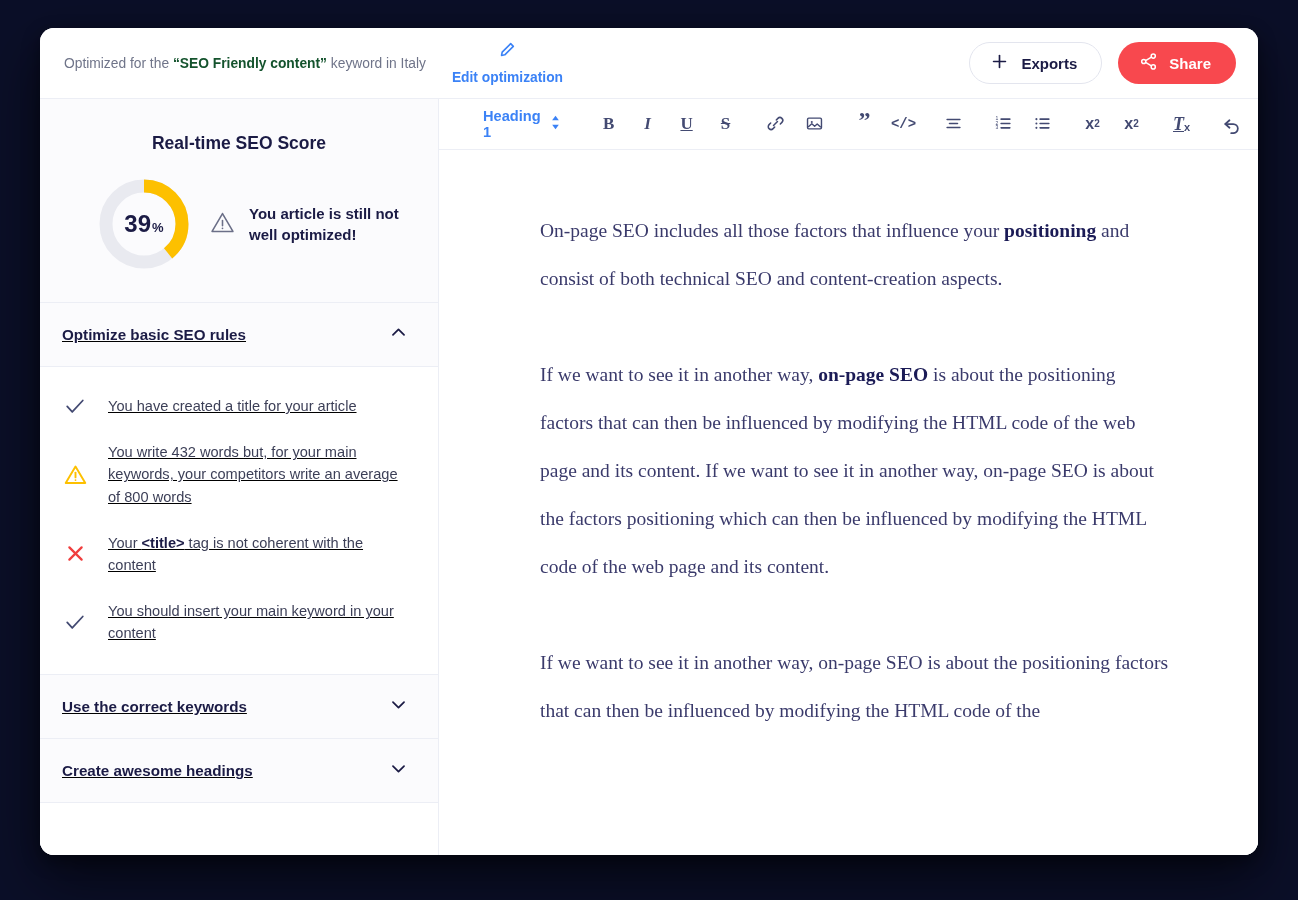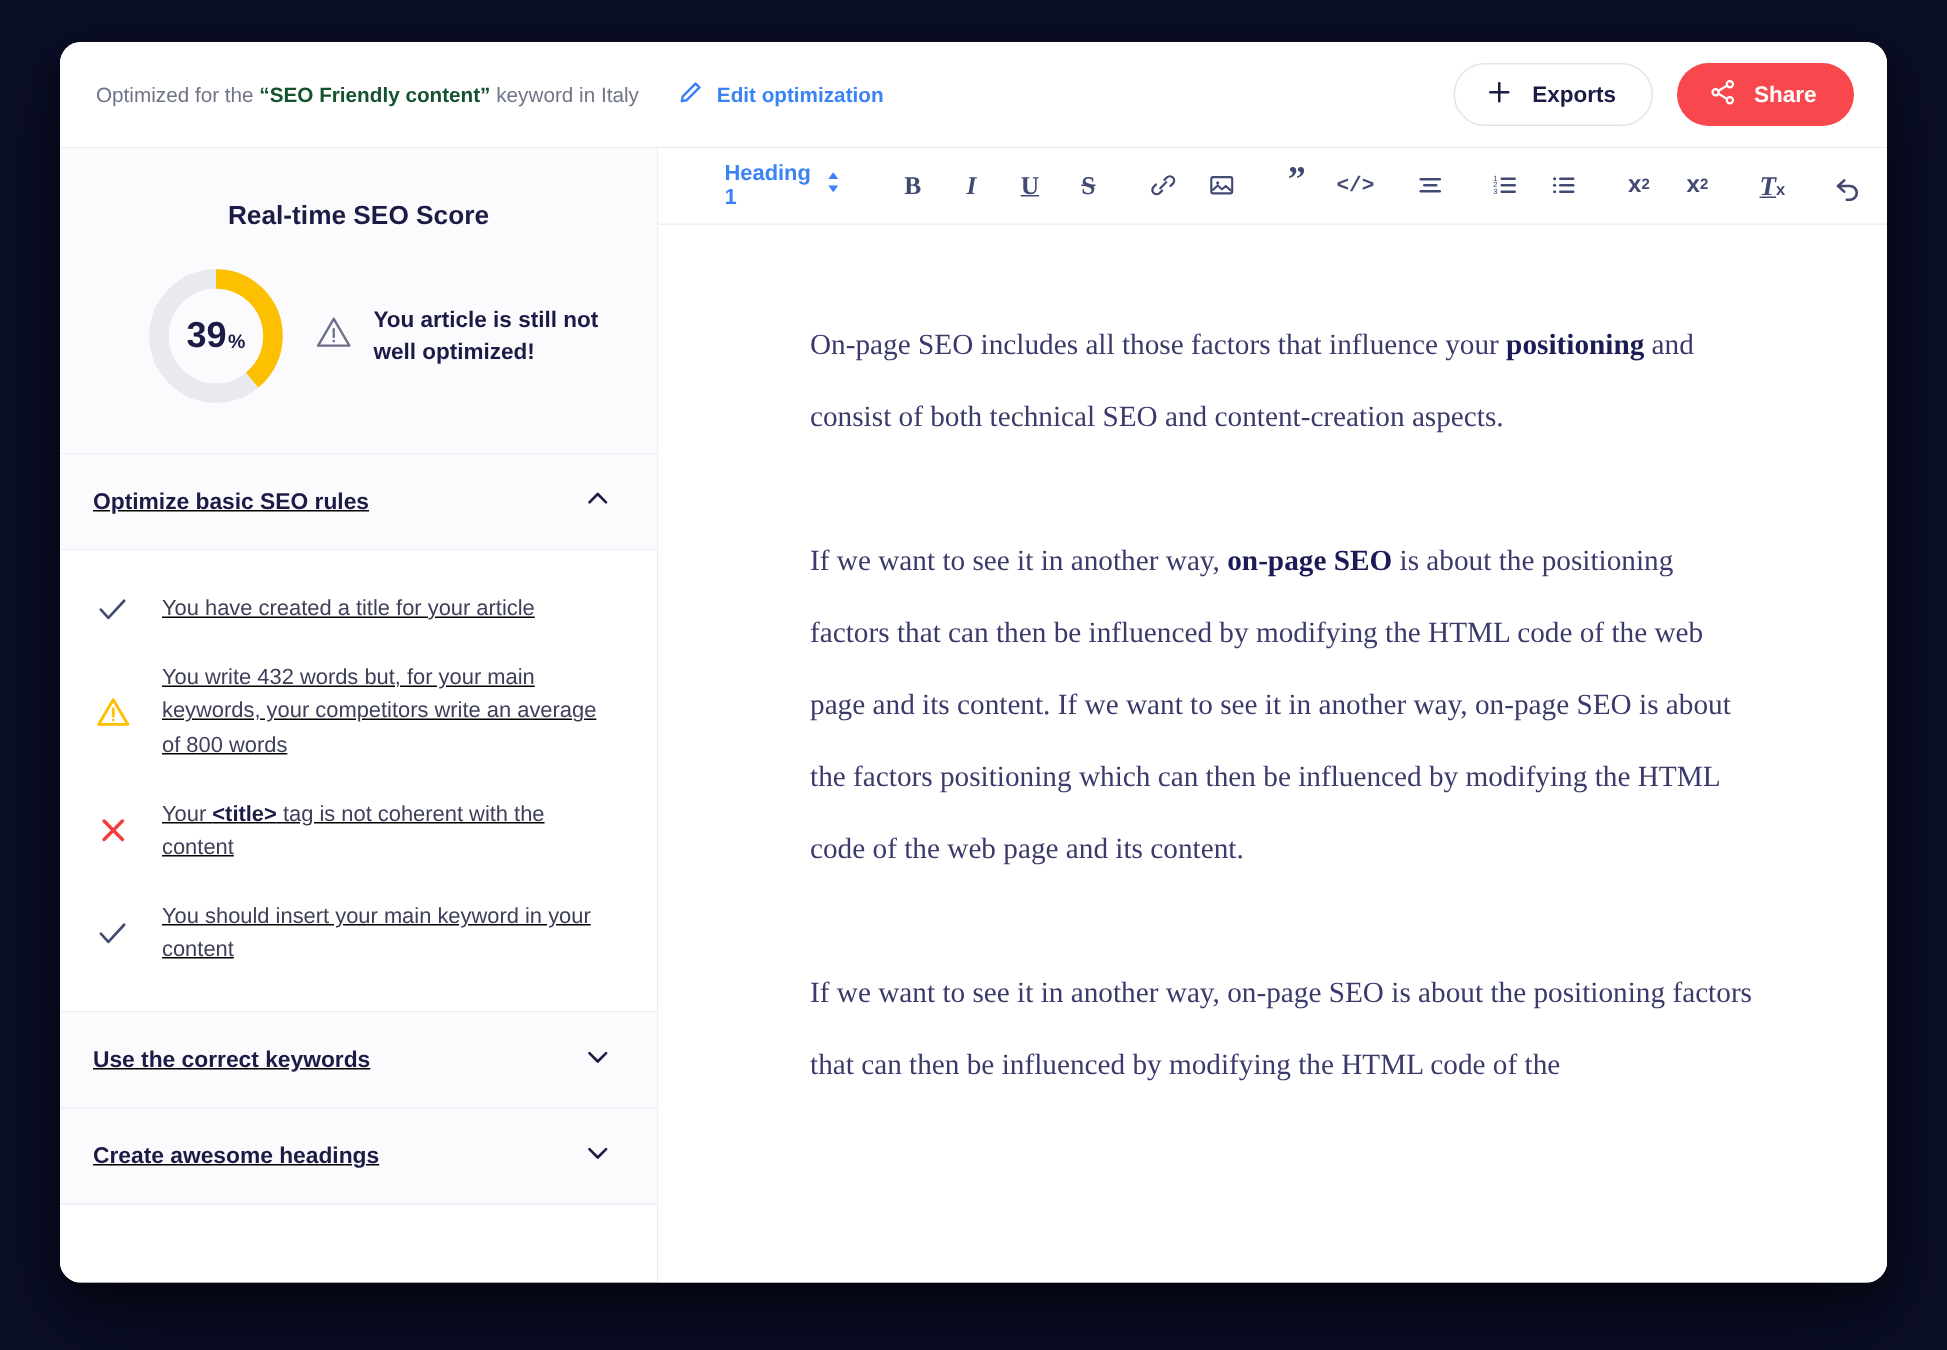--- a/index.html
+++ b/index.html
@@ -82,20 +82,21 @@
   .edit-opt {
     display: flex;
     align-items: center;
     gap: 9px;
     margin-left: 26px;
     color: #3b82f6;
     font-size: 13.8px;
     font-weight: bold;
     cursor: pointer;
     white-space: nowrap;
+    flex-direction: column;
   }
 
   .spacer { flex: 1; }
 
   .btn-exports {
     display: flex; align-items: center; gap: 12px;
     height: 42px;
     padding: 0 24px 0 20px;
     border: 1.5px solid #e3e5ee;
     border-radius: 21px;

